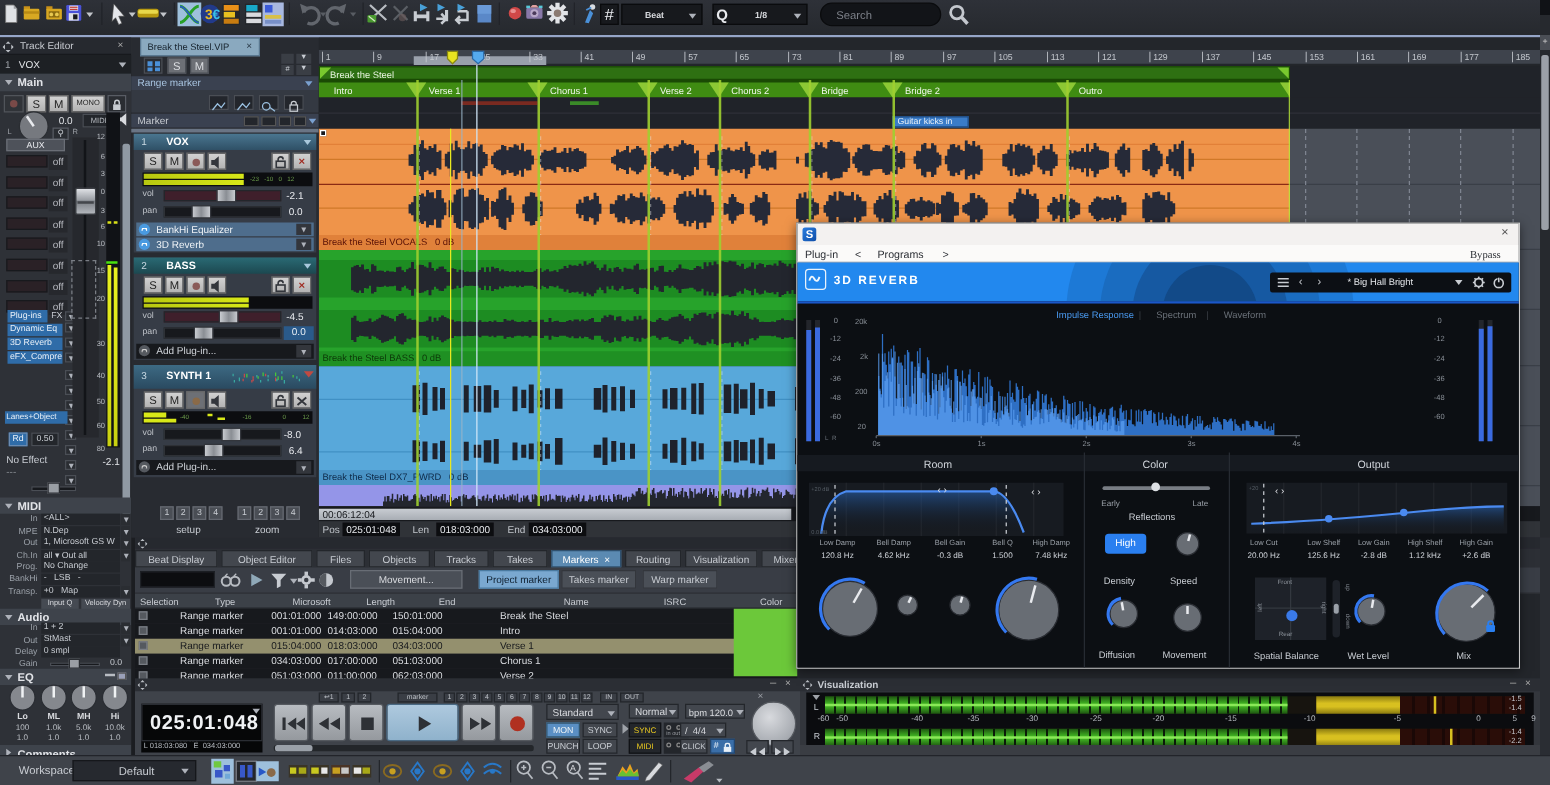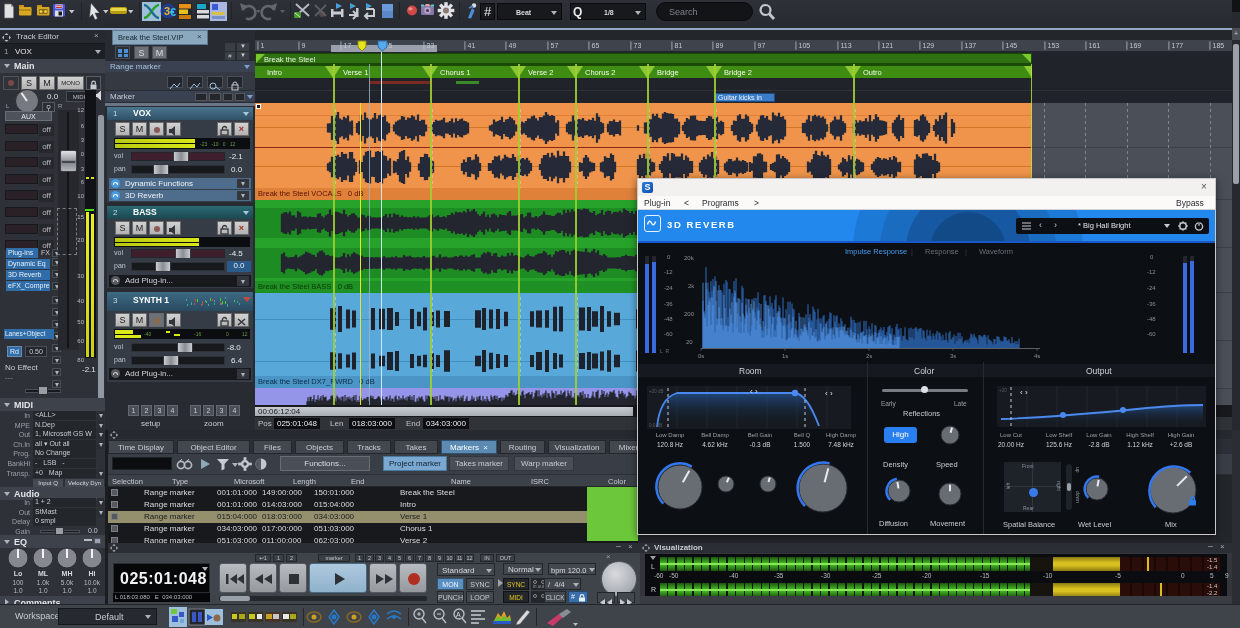--- a/index.html
+++ b/index.html
@@ -491,21 +491,21 @@
   <div class="ab" style="left:0;top:56px;width:146px;height:13px;">
     <span class="ab" style="left:7px;top:2px;font-size:7px;color:#c0c4ca;">pan</span>
     <div class="ab" style="left:24px;top:2px;width:94px;height:9px;background:#17191d;border:1px solid #2e3136;"></div>
     <div class="ab" style="left:46px;top:1px;width:16px;height:11px;background:linear-gradient(90deg,#c8cbd0,#8a8e94,#c8cbd0);border:1px solid #33363c;"></div>
     <span class="ab" style="left:124px;top:2px;font-size:8px;color:#e8eaee;">0.0</span>
   </div>
   <div class="ab" style="left:2px;top:71px;width:142px;height:11px;background:#4e6d8c;">
     <div class="ab" style="left:2px;top:1px;width:9px;height:9px;border-radius:50%;background:#4a9ae0;">
             <div style="width:5px;height:3px;border:1px solid #fff;border-bottom:none;border-radius:3px 3px 0 0;margin:2.5px auto 0;"></div>
           </div>
-    <span class="ab" style="left:16px;top:1px;font-size:8px;color:#eef2f6;">Dynamic Functions</span>
+    <span class="ab" style="left:16px;top:1px;font-size:8px;color:#eef2f6;">BankHi Equalizer</span>
     <div class="ab" style="left:128px;top:1px;width:12px;height:9px;background:#33363c;">
             <div class="arrow-d" style="margin:3px auto;border-left-width:2.5px;border-right-width:2.5px;"></div>
           </div>
   </div>
   <div class="ab" style="left:2px;top:83px;width:142px;height:11px;background:#4e6d8c;">
     <div class="ab" style="left:2px;top:1px;width:9px;height:9px;border-radius:50%;background:#4a9ae0;">
             <div style="width:5px;height:3px;border:1px solid #fff;border-bottom:none;border-radius:3px 3px 0 0;margin:2.5px auto 0;"></div>
           </div>
     <span class="ab" style="left:16px;top:1px;font-size:8px;color:#eef2f6;">3D Reverb</span>
     <div class="ab" style="left:128px;top:1px;width:12px;height:9px;background:#33363c;">
@@ -834,21 +834,21 @@
 </div>
 
 <div class="ab" style="left:108px;top:430px;width:1124px;height:113px;background:#2c2f35;">
   <div class="ab" style="left:0;top:0;width:1124px;height:9px;background:#26292f;">
   <svg class="ab" style="left:2px;top:1px" width="8" height="8">
           <path d="M4 0l1.7 1.7h-3.4zM4 8l1.7-1.7h-3.4zM0 4l1.7-1.7v3.4zM8 4l-1.7-1.7v3.4z" fill="#b8bcc2"></path>
         </svg>
 </div>
 
 <div class="ab" style="left:0;top:9px;width:1124px;height:15px;background:#2c2f35;">
-  <div class="ab" style="left:0px;top:1px;width:66px;height:14px;background:#43474e;border:1px solid #23262b;color:#c8ccd2;font-size:8px;text-align:center;line-height:13px;">Time Display</div>
+  <div class="ab" style="left:0px;top:1px;width:66px;height:14px;background:#43474e;border:1px solid #23262b;color:#c8ccd2;font-size:8px;text-align:center;line-height:13px;">Beat Display</div>
 <div class="ab" style="left:69px;top:1px;width:73px;height:14px;background:#43474e;border:1px solid #23262b;color:#c8ccd2;font-size:8px;text-align:center;line-height:13px;">Object Editor</div>
 <div class="ab" style="left:145px;top:1px;width:39px;height:14px;background:#43474e;border:1px solid #23262b;color:#c8ccd2;font-size:8px;text-align:center;line-height:13px;">Files</div>
 <div class="ab" style="left:187px;top:1px;width:49px;height:14px;background:#43474e;border:1px solid #23262b;color:#c8ccd2;font-size:8px;text-align:center;line-height:13px;">Objects</div>
 <div class="ab" style="left:239px;top:1px;width:44px;height:14px;background:#43474e;border:1px solid #23262b;color:#c8ccd2;font-size:8px;text-align:center;line-height:13px;">Tracks</div>
 <div class="ab" style="left:286px;top:1px;width:44px;height:14px;background:#43474e;border:1px solid #23262b;color:#c8ccd2;font-size:8px;text-align:center;line-height:13px;">Takes</div>
 <div class="ab" style="left:333px;top:1px;width:56px;height:14px;background:#5b8ab2;border:1px solid #2f506e;color:#fff;font-size:8px;text-align:center;line-height:13px;">Markers&nbsp;&nbsp;×</div>
 <div class="ab" style="left:392px;top:1px;width:45px;height:14px;background:#43474e;border:1px solid #23262b;color:#c8ccd2;font-size:8px;text-align:center;line-height:13px;">Routing</div>
 <div class="ab" style="left:440px;top:1px;width:58px;height:14px;background:#43474e;border:1px solid #23262b;color:#c8ccd2;font-size:8px;text-align:center;line-height:13px;">Visualization</div>
 <div class="ab" style="left:501px;top:1px;width:39px;height:14px;background:#43474e;border:1px solid #23262b;color:#c8ccd2;font-size:8px;text-align:center;line-height:13px;">Mixer</div>
 </div>
@@ -876,21 +876,21 @@
               <rect x="3.6" y="-1.4" width="3.2" height="2.8"></rect>
             </g>
             <circle r="4" fill="#c4c8ce"></circle>
             <circle r="1.8" fill="#393d45"></circle>
           </g>
         </svg>
   <svg class="ab" style="left:146px;top:3px" width="14" height="14">
           <circle cx="7" cy="7" r="5.5" fill="#c4c8ce"></circle>
           <path d="M7 1.5a5.5 5.5 0 0 0 0 11z" fill="#55595f"></path>
         </svg>
-  <div class="ab" style="left:172px;top:2px;width:90px;height:15px;background:#4a4f57;border:1px solid #686d75;color:#dadce0;font-size:8px;text-align:center;line-height:14px;">Functions...</div>
+  <div class="ab" style="left:172px;top:2px;width:90px;height:15px;background:#4a4f57;border:1px solid #686d75;color:#dadce0;font-size:8px;text-align:center;line-height:14px;">Movement...</div>
   <div class="ab" style="left:275px;top:2px;width:64px;height:15px;background:#7aa8d0;border:1px solid #4a7aa0;color:#0f2030;font-size:8px;text-align:center;line-height:14px;">Project marker</div>
   <div class="ab" style="left:341px;top:2px;width:60px;height:15px;background:#4a4f57;border:1px solid #33363c;color:#c8ccd2;font-size:8px;text-align:center;line-height:14px;">Takes marker</div>
   <div class="ab" style="left:406px;top:2px;width:60px;height:15px;background:#4a4f57;border:1px solid #33363c;color:#c8ccd2;font-size:8px;text-align:center;line-height:14px;">Warp marker</div>
 </div>
 
 <div class="ab" style="left:0;top:45px;width:1124px;height:12px;background:#3c4148;border-bottom:1px solid #23262b;color:#c8ccd2;font-size:7.5px;">
   <span class="ab" style="left:4px;top:2px;">Selection</span>
   <span class="ab" style="left:64px;top:2px;">Type</span>
   <span class="ab" style="left:126px;top:2px;">Microsoft</span>
   <span class="ab" style="left:185px;top:2px;">Length</span>
@@ -1210,21 +1210,21 @@
         </div>
   <span class="ab" style="left:20px;top:17px;font-size:10px;color:#3a3d42;">3D Reverb - Track 1&nbsp;&nbsp;"VOX" Slot 3 (VST3)</span>
   <span class="ab" style="left:563px;top:2px;font-size:10px;color:#555;">×</span>
 </div>
 
 <div class="ab" style="left:0;top:17px;width:577px;height:14px;background:#fbfaf9;border-bottom:1px solid #cfd2d6;">
   <span class="ab" style="left:6px;top:2px;font-size:8.5px;color:#2a2d33;">Plug-in</span>
   <span class="ab" style="left:46px;top:2px;font-size:8.5px;color:#2a2d33;">&lt;</span>
   <span class="ab" style="left:64px;top:2px;font-size:8.5px;color:#2a2d33;">Programs</span>
   <span class="ab" style="left:116px;top:2px;font-size:8.5px;color:#2a2d33;">&gt;</span>
-  <span class="ab" style="left:538px;top:2px;font-size:8.5px;color:#2a2d33;">Bypass</span>
+  <span class="ab" style="left:538px;top:2px;font-size:8.5px;color:#2a2d33;font-family:Liberation Serif, serif;">Bypass</span>
 </div>
 
 <div class="ab" style="left:0;top:31px;width:577px;height:31px;background:#2288ee;overflow:hidden;">
   <svg class="ab" style="left:0;top:0" width="577" height="31">
     <circle cx="330" cy="40" r="115" fill="#1d79d6"></circle>
     <circle cx="330" cy="40" r="88" fill="#1a6cc0"></circle>
     <circle cx="330" cy="40" r="62" fill="#1659a2"></circle>
     <circle cx="330" cy="40" r="38" fill="#124a88"></circle>
   </svg>
   <div class="ab" style="left:6px;top:5px;width:17px;height:17px;border:1.6px solid #e8f2fc;border-radius:3px;">
@@ -1255,21 +1255,21 @@
             <path d="M5 1.2v3.6" stroke="#c8ccd2" stroke-width="1.3"></path>
           </svg>
   </div>
 </div>
 <div class="ab" style="left:0;top:62px;width:577px;height:2px;background:#1a57c8;"></div>
 
 <div class="ab" style="left:0;top:64px;width:577px;height:291px;background:#0c0f13;">
 
   <span class="ab" style="left:207px;top:4px;font-size:7.5px;color:#4a9af0;">Impulse Response</span>
   <span class="ab" style="left:273px;top:4px;font-size:7.5px;color:#3a3f46;">|</span>
-  <span class="ab" style="left:287px;top:4px;font-size:7.5px;color:#6a7078;">Response</span>
+  <span class="ab" style="left:287px;top:4px;font-size:7.5px;color:#6a7078;">Spectrum</span>
   <span class="ab" style="left:327px;top:4px;font-size:7.5px;color:#3a3f46;">|</span>
   <span class="ab" style="left:341px;top:4px;font-size:7.5px;color:#6a7078;">Waveform</span>
 
   <div class="ab" style="left:7px;top:13px;width:4px;height:97px;background:#23262c;">
           <div class="ab" style="left:0;top:8px;width:4px;height:89px;background:#3a6ae0;"></div>
         </div>
   <div class="ab" style="left:14px;top:13px;width:4px;height:97px;background:#23262c;">
           <div class="ab" style="left:0;top:6px;width:4px;height:91px;background:#3a6ae0;"></div>
         </div>
   <span class="ab" style="left:29px;top:11px;font-size:6px;color:#8a9098;">0</span>

